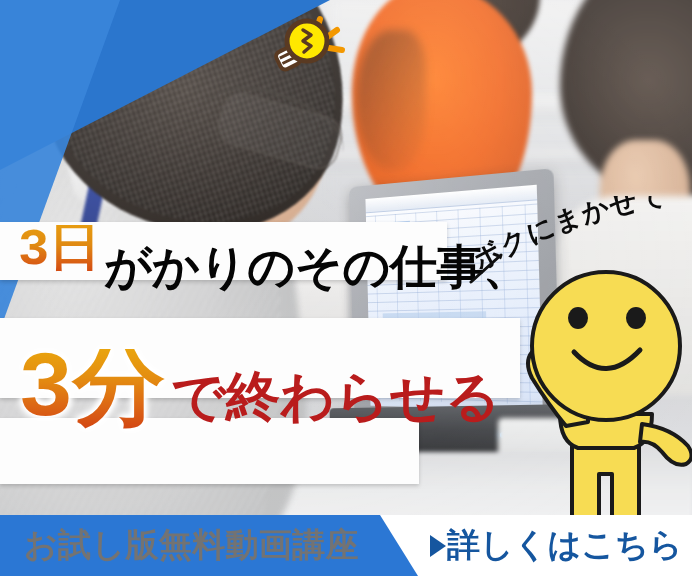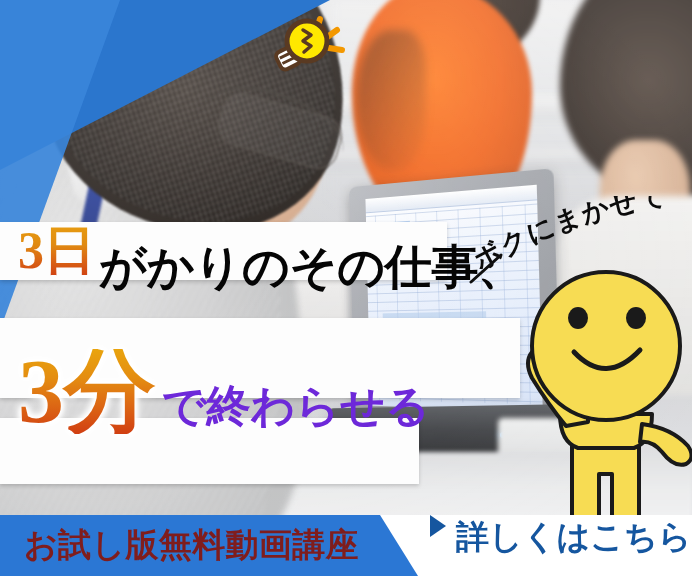--- a/index.html
+++ b/index.html
@@ -266,21 +266,21 @@
     background:#fdfdfd;
     box-shadow:0 2px 4px rgba(0,0,0,.18);
   }
   .band1{left:0;top:222px;width:447px;height:58px;}
   .band2{left:0;top:318px;width:520px;height:80px;}
   .band3{left:0;top:418px;width:419px;height:66px;}
 
   .line{
     position:absolute;
     white-space:nowrap;
-    font-family:Liberation Serif, serif;
+    font-family:Liberation Mono, monospace;
     font-weight:700;
     letter-spacing:-.01em;
   }
 
   .line1{left:18px;top:222px;height:58px;display:flex;align-items:center;font-size:47px;}
   .line2{left:18px;top:300px;height:98px;display:flex;align-items:flex-end;margin-top:36px;}
   .line3{left:18px;top:418px;height:66px;display:flex;align-items:center;font-size:53px;}
 
   .blk{color:#050505;margin-top:32px;}
 
@@ -296,21 +296,21 @@
   .hot-lg{
     font-size:92px;
     font-weight:700;
     background:linear-gradient(180deg,#e9a40e 0%,#e48d11 34%,#dd6a14 64%,#d13f12 100%);
     -webkit-background-clip:text;background-clip:text;color:transparent;
     -webkit-text-fill-color:transparent;
     line-height:.92;
     padding-right:6px;
     filter:drop-shadow(0 0 3px #fff) drop-shadow(0 0 3px #fff) drop-shadow(0 0 2px #fff);
   }
-  .rest2{font-size:44px;color:#6d28d9;line-height:1.05;padding-bottom:4px;}
+  .rest2{font-size:54px;color:#b91c1c;line-height:1.05;padding-bottom:4px;}
 
   
   .speech{
     position:absolute;left:470px;top:196px;width:222px;height:84px;
     pointer-events:none;
   }
   .speech-tail{
     position:absolute;left:469px;top:252px;width:36px;height:34px;
   }
 
@@ -323,28 +323,28 @@
     background:#ffffff;
   }
   .bar-blue{
     position:absolute;left:0;top:0;width:418px;height:61px;
     background:#2b77d4;
     clip-path:polygon(0 0, 380px 0, 418px 61px, 0 61px);
   }
   .bar-label{
     position:absolute;left:24px;top:0;height:61px;
     display:flex;align-items:center;
-    font-size:33px;font-weight:700;color:#7f1d1d;
+    font-size:33px;font-weight:700;color:#737373;
     letter-spacing:.01em;
     font-family:"Liberation Sans","DejaVu Sans",sans-serif;
     white-space:nowrap;
   }
   .bar-cta{
     position:absolute;left:430px;top:0;height:61px;
-    display:flex;align-items:flex-start;gap:10px;
+    display:flex;align-items:center;gap:1px;
     font-size:33px;font-weight:700;color:#15569f;
     font-family:"Liberation Sans","DejaVu Sans",sans-serif;
     white-space:nowrap;
   }
   .cta-tri{
     width:0;height:0;
     border-left:16px solid #15569f;
     border-top:11px solid transparent;
     border-bottom:11px solid transparent;
     flex:0 0 auto;

